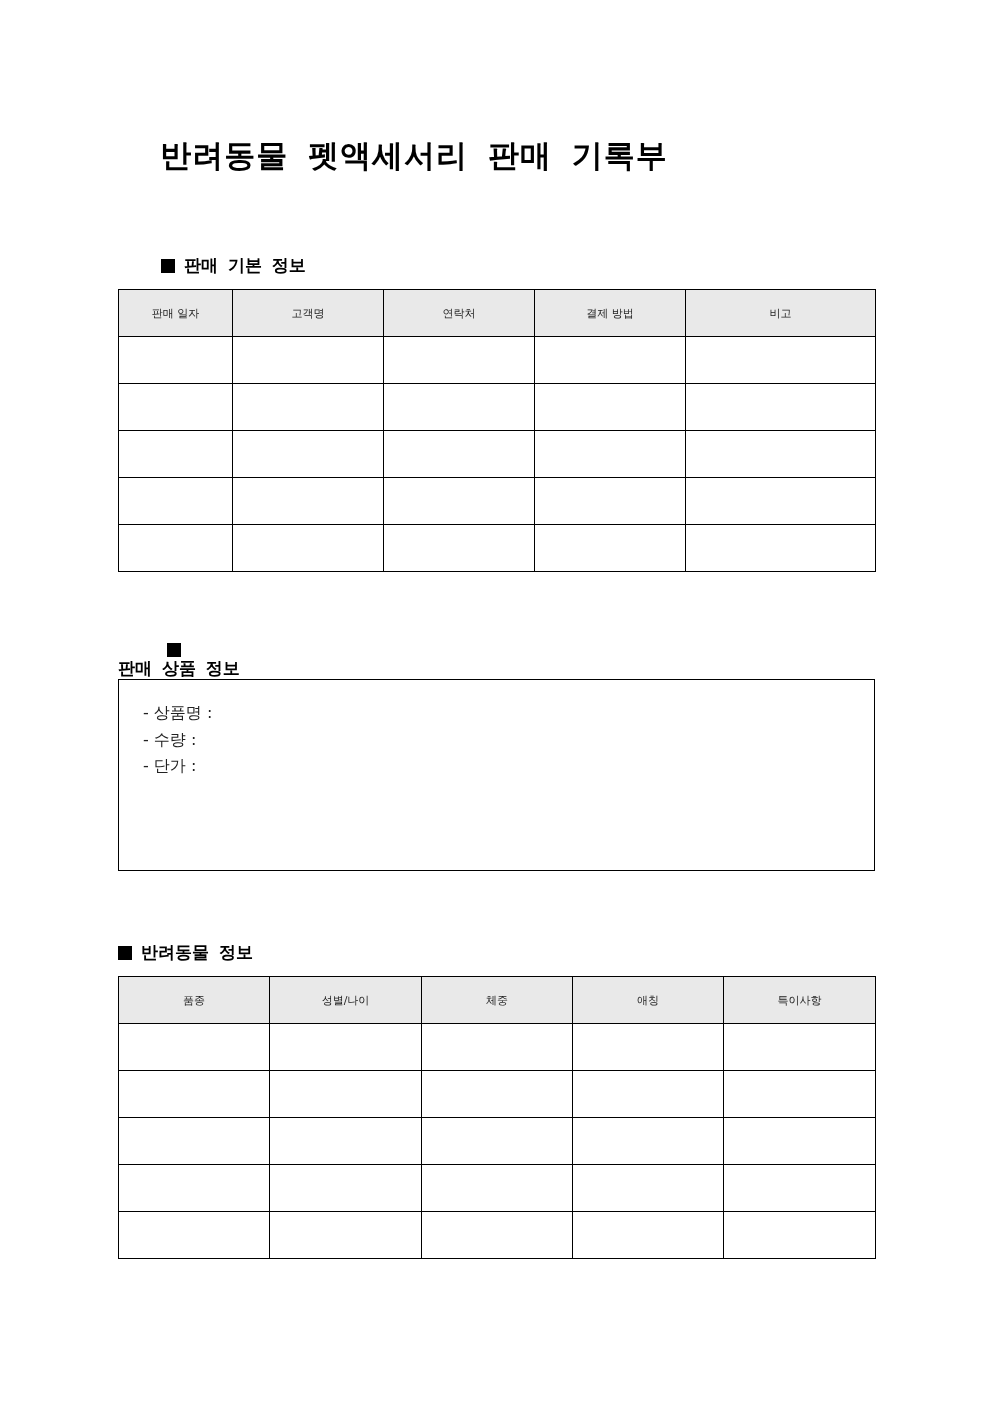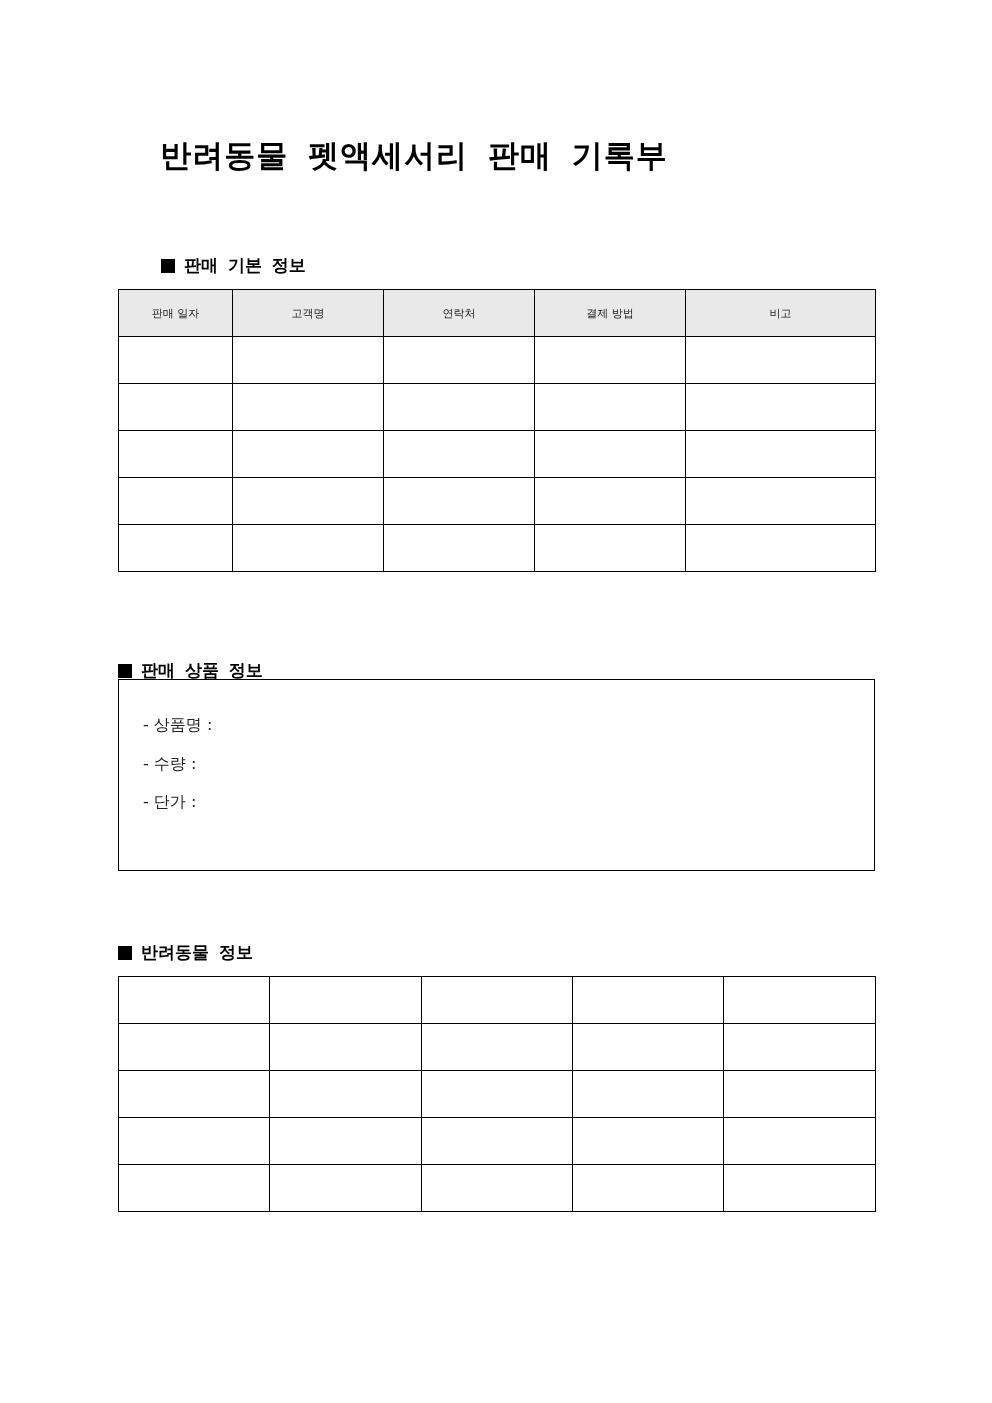--- a/index.html
+++ b/index.html
@@ -5,21 +5,21 @@
   html, body { margin:0; padding:0; background:#ffffff; }
   body { width:992px; height:1403px; position:relative; font-family:"DejaVu Sans", "Liberation Sans", sans-serif; color:#000; }
   .title { position:absolute; top:135px; left:0; width:828px; text-align:center; font-size:31px; font-weight:bold; letter-spacing:1px; word-spacing:8px; }
   .section-heading { position:absolute; left:118px; font-size:17px; font-weight:bold; display:flex; align-items:center; word-spacing:4px; }
   .section-heading .sq { display:inline-block; width:14px; height:14px; background:#000; margin-right:9px; }
   table.grid { position:absolute; left:118px; width:757px; border-collapse:collapse; table-layout:fixed; }
   table.grid td, table.grid th { border:1px solid #000; height:46px; padding:0; font-size:11px; font-weight:normal; text-align:center; color:#222; }
   table.grid th { background:#e9e9e9; }
   .product-box { position:absolute; left:118px; top:679px; width:755px; height:190px; border:1px solid #000; }
   .product-box ul { list-style:none; margin:0; padding:20px 0 0 24px; }
-  .product-box li { font-size:16px; line-height:26.5px; color:#222;margin-top:12px; }
+  .product-box li { font-size:16px; line-height:26.5px; color:#222; }
 </style>
 </head>
 <body>
 
 <div class="title">반려동물 펫액세서리 판매 기록부</div>
 
 <div class="section-heading" style="top:254px;margin-left:43px;">
   <span class="sq"></span>
   <span>판매 기본 정보</span>
 </div>
@@ -70,21 +70,21 @@
   <tr>
     <td></td>
     <td></td>
     <td></td>
     <td></td>
     <td></td>
   </tr>
 </tbody>
   </table>
 
-<div class="section-heading" style="top:659px;">
+<div class="section-heading" style="top:643px;flex-direction:column;">
   <span class="sq"></span>
   <span>판매 상품 정보</span>
 </div>
 <div class="product-box">
   <ul>
     <li><span>- 상품명 :</span> <span></span></li>
     <li><span>- 수량 :</span> <span></span></li>
     <li><span>- 단가 :</span> <span></span></li>
   </ul>
 </div>
@@ -95,20 +95,27 @@
 </div>
 <table class="grid" style="top:976px;">
   <colgroup>
       <col style="width:151px">
       <col style="width:152px">
       <col style="width:151px">
       <col style="width:151px">
       <col style="width:152px">
     </colgroup>
   <tbody>
+      <tr>
+    <th>품종</th>
+    <th>성별/나이</th>
+    <th>체중</th>
+    <th>애칭</th>
+    <th>특이사항</th>
+  </tr>
   <tr>
     <td></td>
     <td></td>
     <td></td>
     <td></td>
     <td></td>
   </tr>
   <tr>
     <td></td>
     <td></td>

